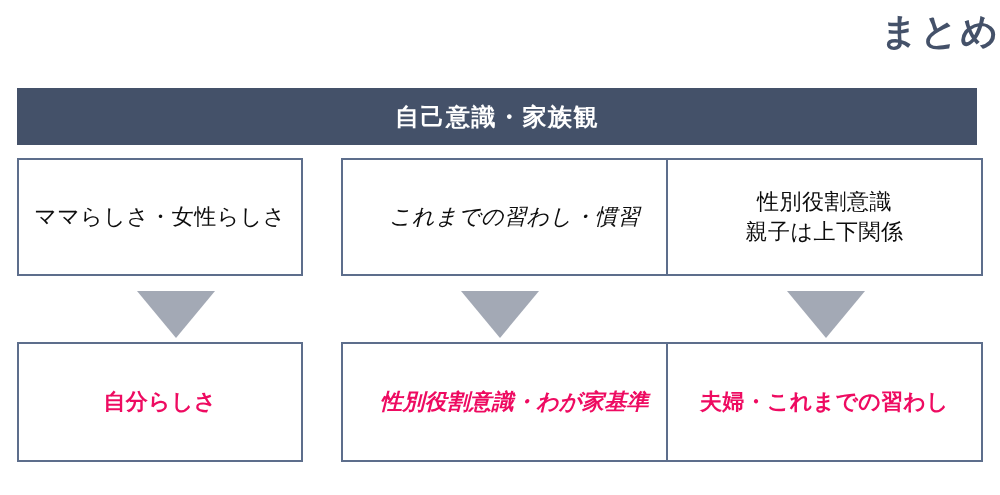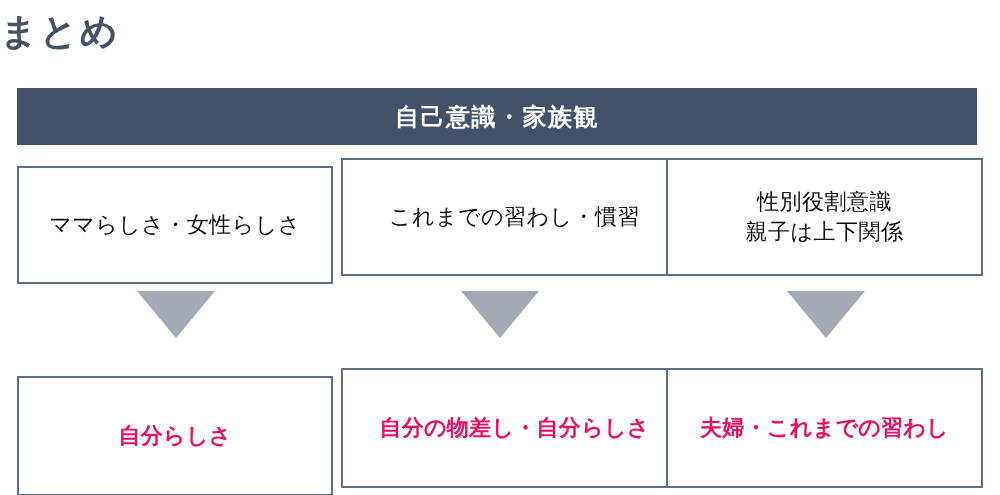--- a/index.html
+++ b/index.html
@@ -14,21 +14,21 @@
     overflow: hidden;
     font-family: "Liberation Sans", "DejaVu Sans", sans-serif;
   }
 
   
   #slide-title {
     position: absolute;
     left: 0;
     top: 12px;
     width: 1000px;
-    text-align: left;
+    text-align: right;
     font-size: 37px;
     font-weight: bold;
     color: #445169;
     letter-spacing: 2px;
     line-height: 1.1;
     white-space: nowrap;
   }
 
   
   #category-header {
@@ -59,25 +59,25 @@
     display: flex;
     align-items: center;
     justify-content: center;
     text-align: center;
   }
   .row-top {
     top: 158px;
     height: 118px;
   }
   .row-bottom {
-    top: 368px;
+    top: 342px;
     height: 120px;
   }
-  .col-0 { left: 17px;  width: 316px; margin-top: 8px; }
-  .col-1 { left: 341px; width: 347px; }
+  .col-0 { left: 17px;  width: 286px; }
+  .col-1 { left: 341px; width: 347px; font-style: italic; }
   .col-2 { left: 666px; width: 317px; text-align: center; }
 
   .box-text {
     font-size: 22px;
     line-height: 1.35;
     color: #0d0d0d;
     letter-spacing: 0.5px;
     white-space: pre-line;
   }
   .box-text.accent {
@@ -122,17 +122,17 @@
 </div>
 
 <div class="arrow a-0"></div>
 <div class="arrow a-1"></div>
 <div class="arrow a-2"></div>
 
 <div class="box row-bottom col-0">
   <span class="box-text accent">自分らしさ</span>
 </div>
 <div class="box row-bottom col-1">
-  <span class="box-text accent">自分の物差し・自分らしさ</span>
+  <span class="box-text accent">性別役割意識・わが家基準</span>
 </div>
 <div class="box row-bottom col-2">
   <span class="box-text accent">夫婦・これまでの習わし</span>
 </div>
 
 </body></html>

